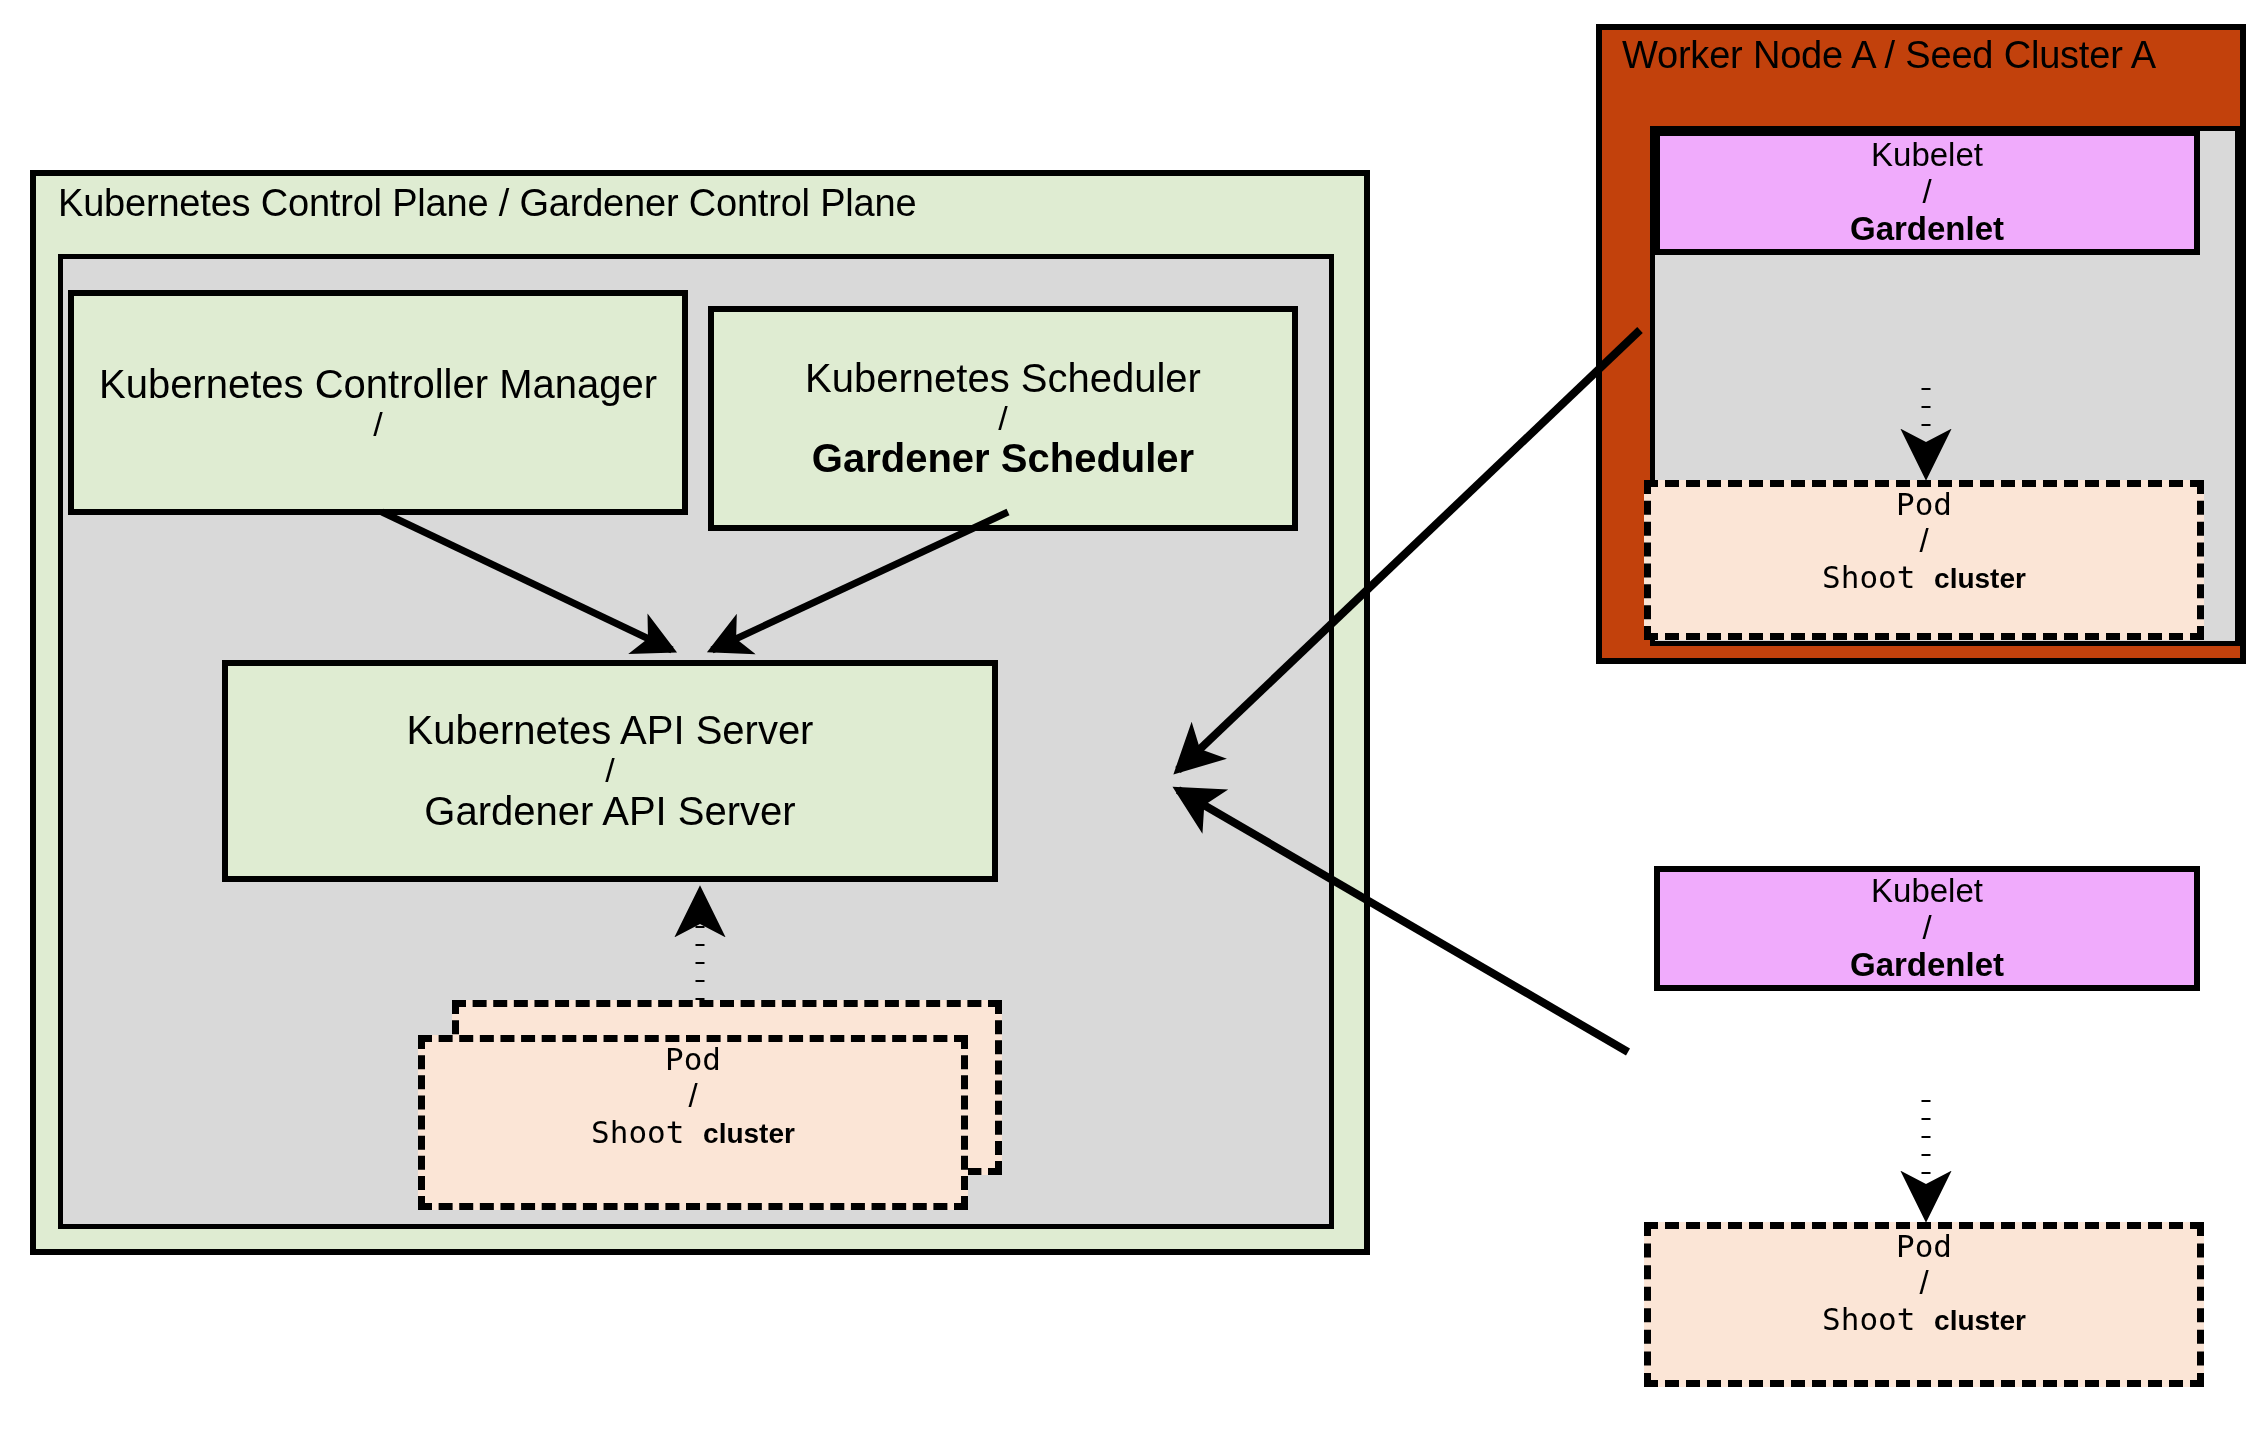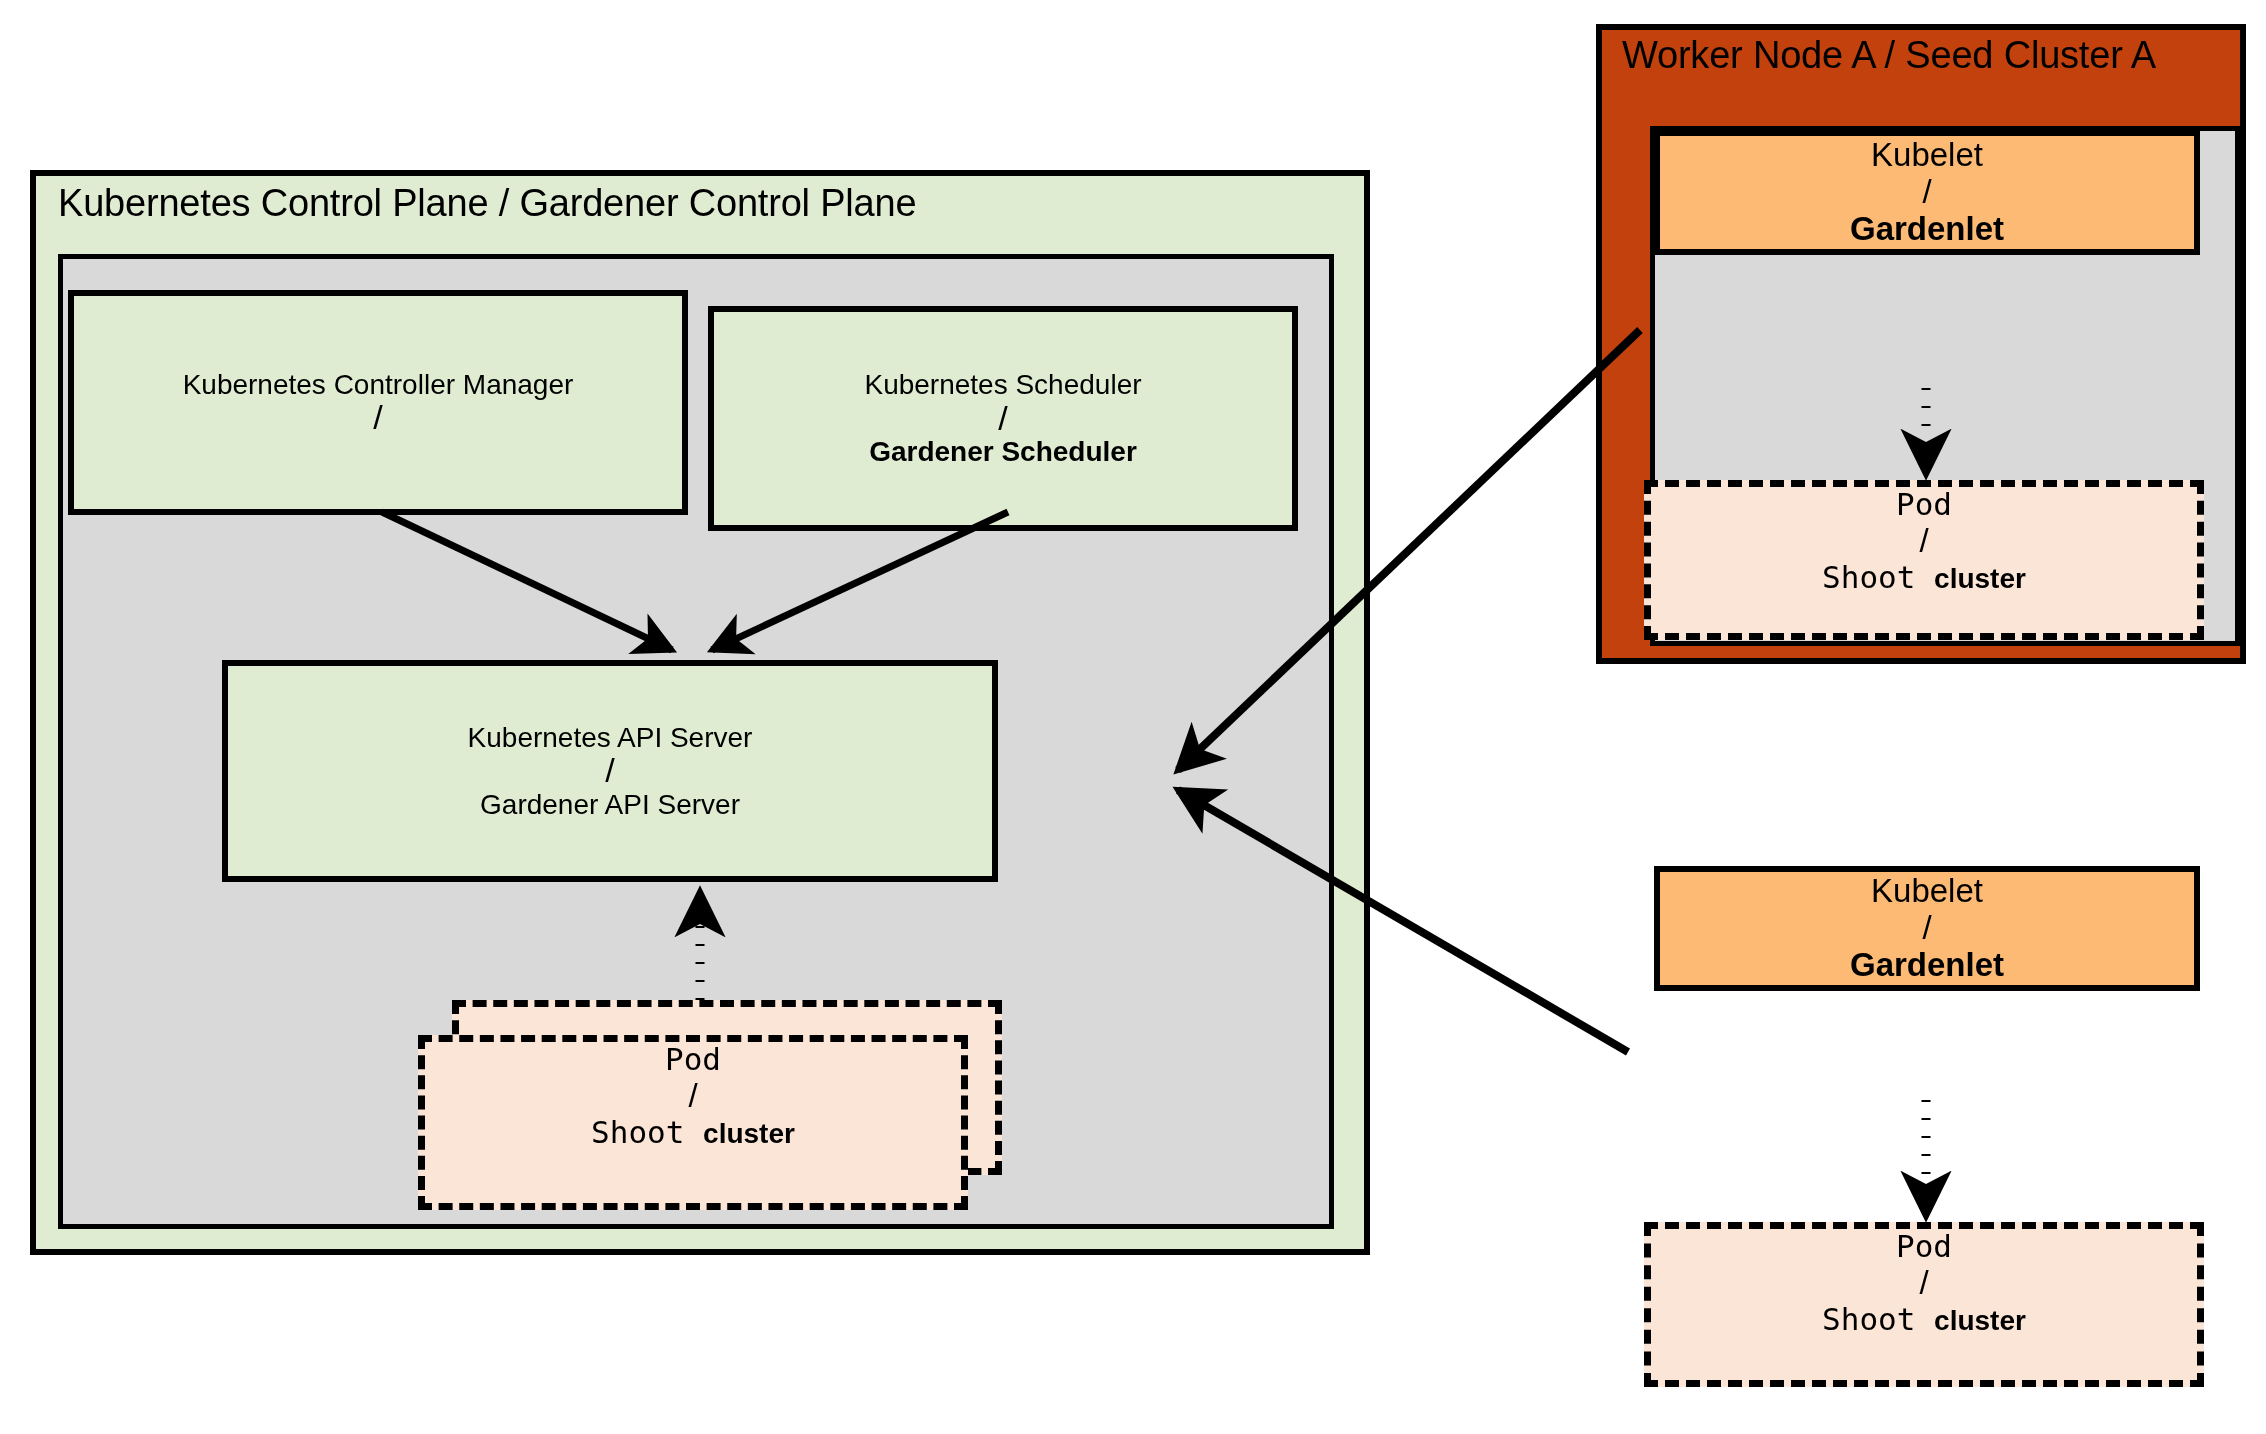--- a/index.html
+++ b/index.html
@@ -16,30 +16,30 @@
 
   
   .cp-outer{background:#dfecd2;}
   .cp-title{position:absolute;left:22px;top:6px;font-size:38px;letter-spacing:-0.2px;white-space:nowrap;}
   .cp-inner{background:#d9d9d9;}
 
   
   .green-box{background:#dfecd2;box-sizing:border-box;border:6px solid #000;
              display:flex;flex-direction:column;align-items:center;justify-content:center;
              position:absolute;text-align:center;line-height:1.12;}
-  .green-box .l{font-size:28px;white-space:nowrap;}
+  .green-box .l{font-size:40px;white-space:nowrap;}
   .green-box .l.b{font-weight:bold;}
   .green-box .sep{font-size:34px;line-height:1.05;}
 
   
   .wn-outer{background:#c2410c;}
   .wn-title{position:absolute;left:20px;top:4px;font-size:38px;white-space:nowrap;letter-spacing:-0.2px;}
   .wn-inner{background:#d9d9d9;}
 
-  .orange-box{background:#fdba74;box-sizing:border-box;border:6px solid #000;position:absolute;
+  .orange-box{background:#f0abfc;box-sizing:border-box;border:6px solid #000;position:absolute;
               display:flex;flex-direction:column;align-items:center;justify-content:center;
               text-align:center;line-height:1.12;}
   .orange-box .l{font-size:33px;white-space:nowrap;}
   .orange-box .l.b{font-weight:bold;}
 
   
   .pod{background:#fbe5d6;box-sizing:border-box;border:7px dashed #000;position:absolute;
        display:flex;flex-direction:column;align-items:center;justify-content:flex-start;
        text-align:center;line-height:1.14;}
   .pod .mono{font-family:"DejaVu Sans Mono",monospace;font-size:31px;white-space:nowrap;}

